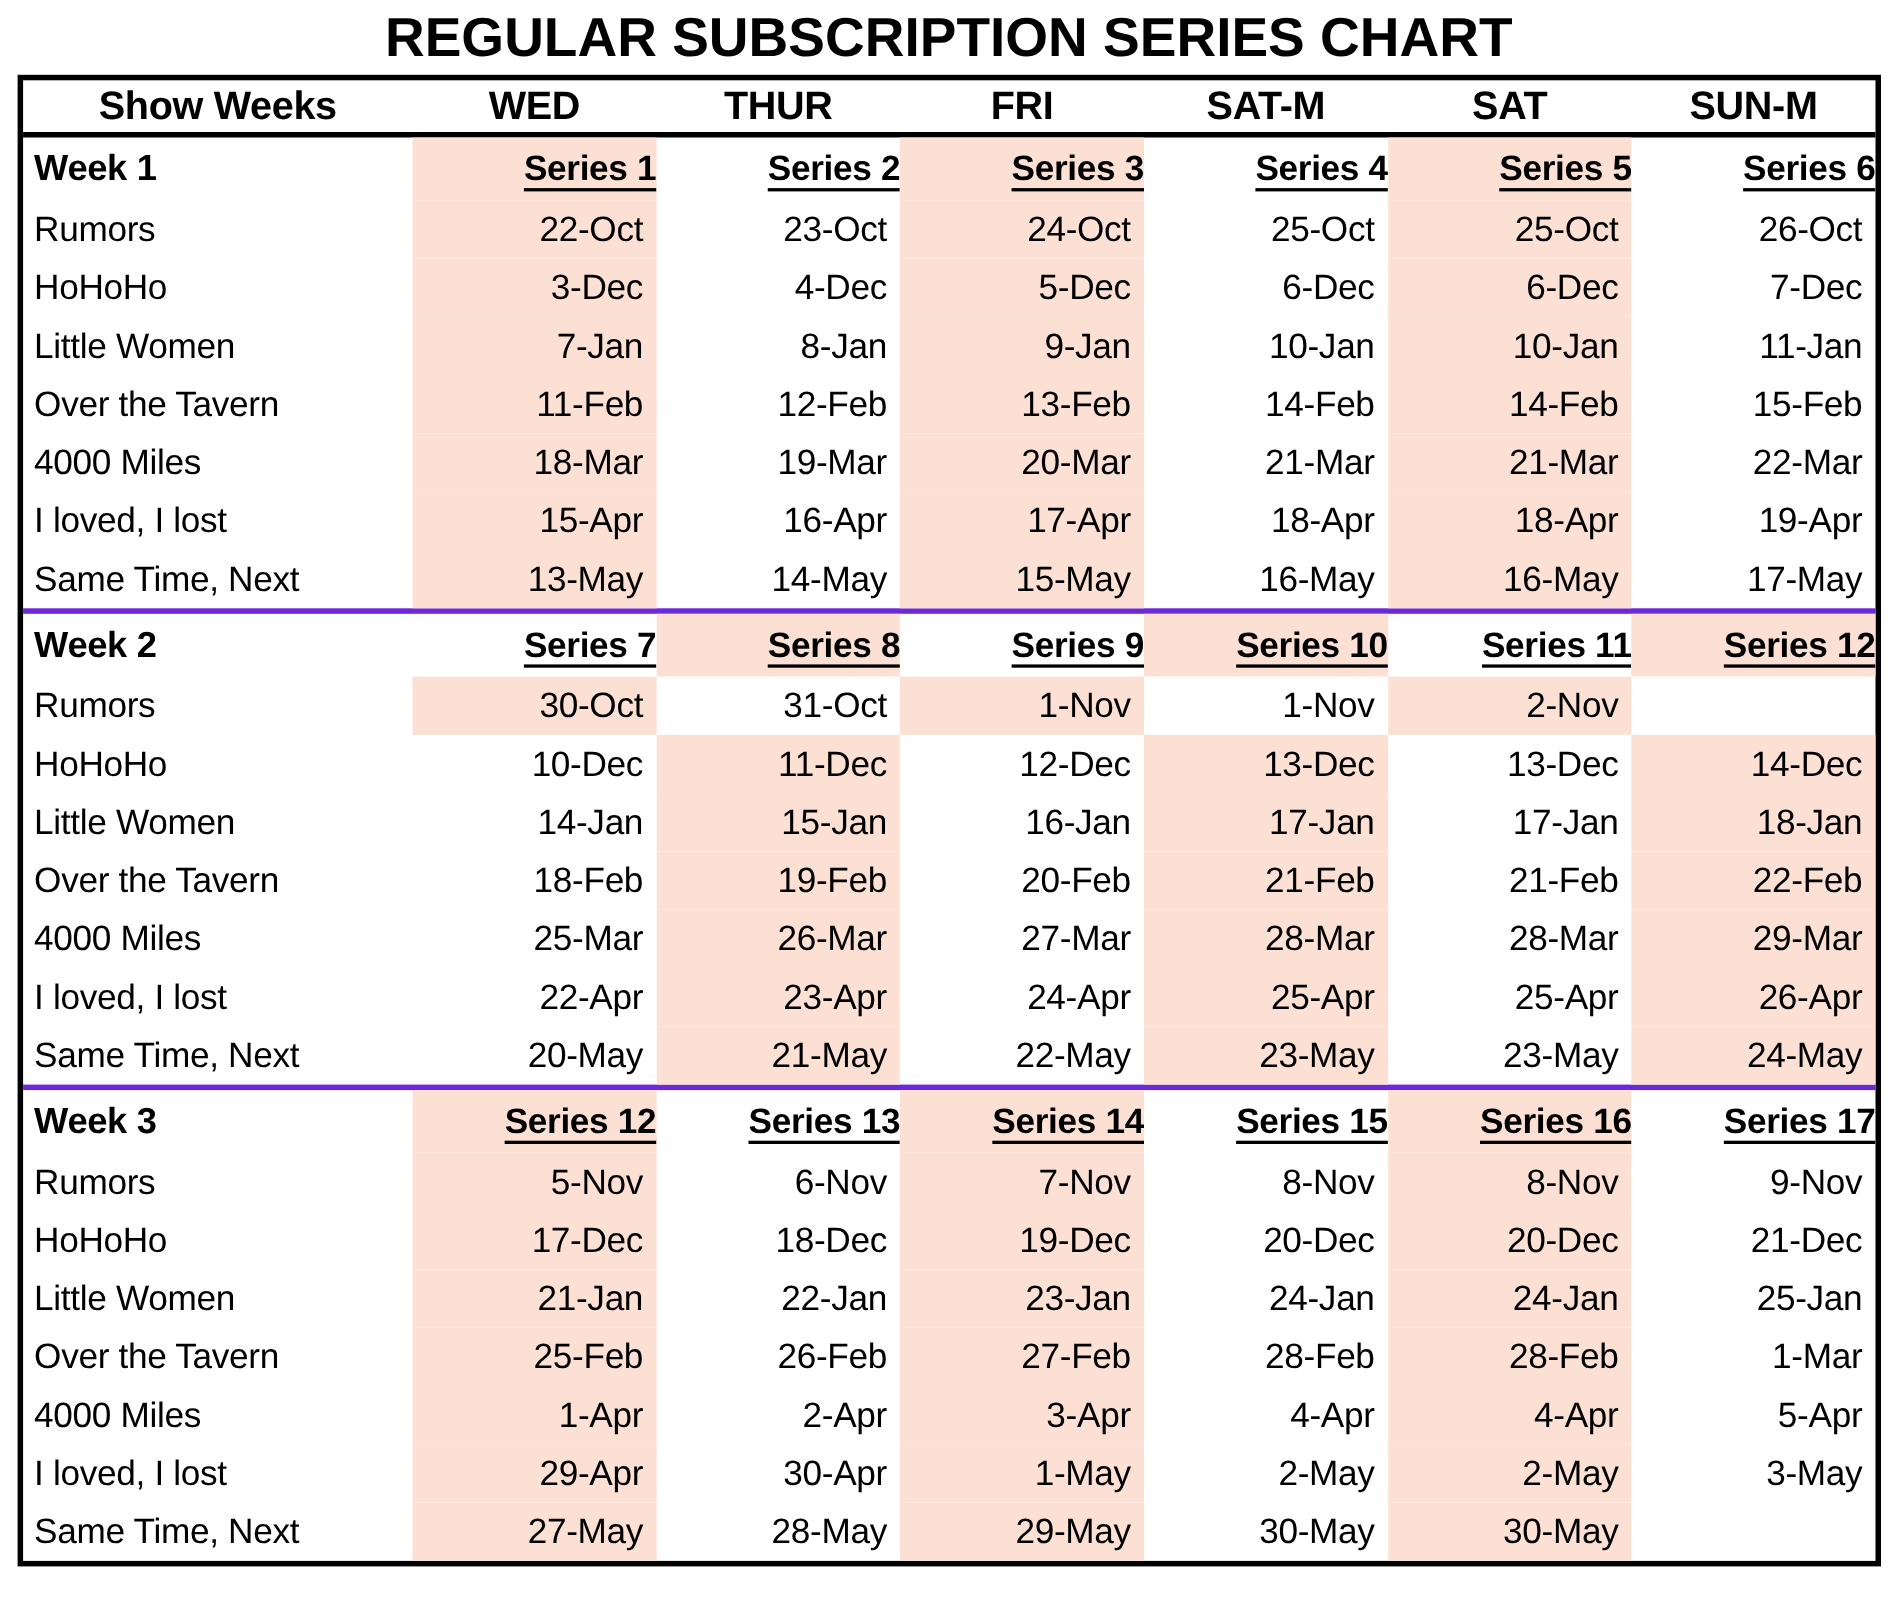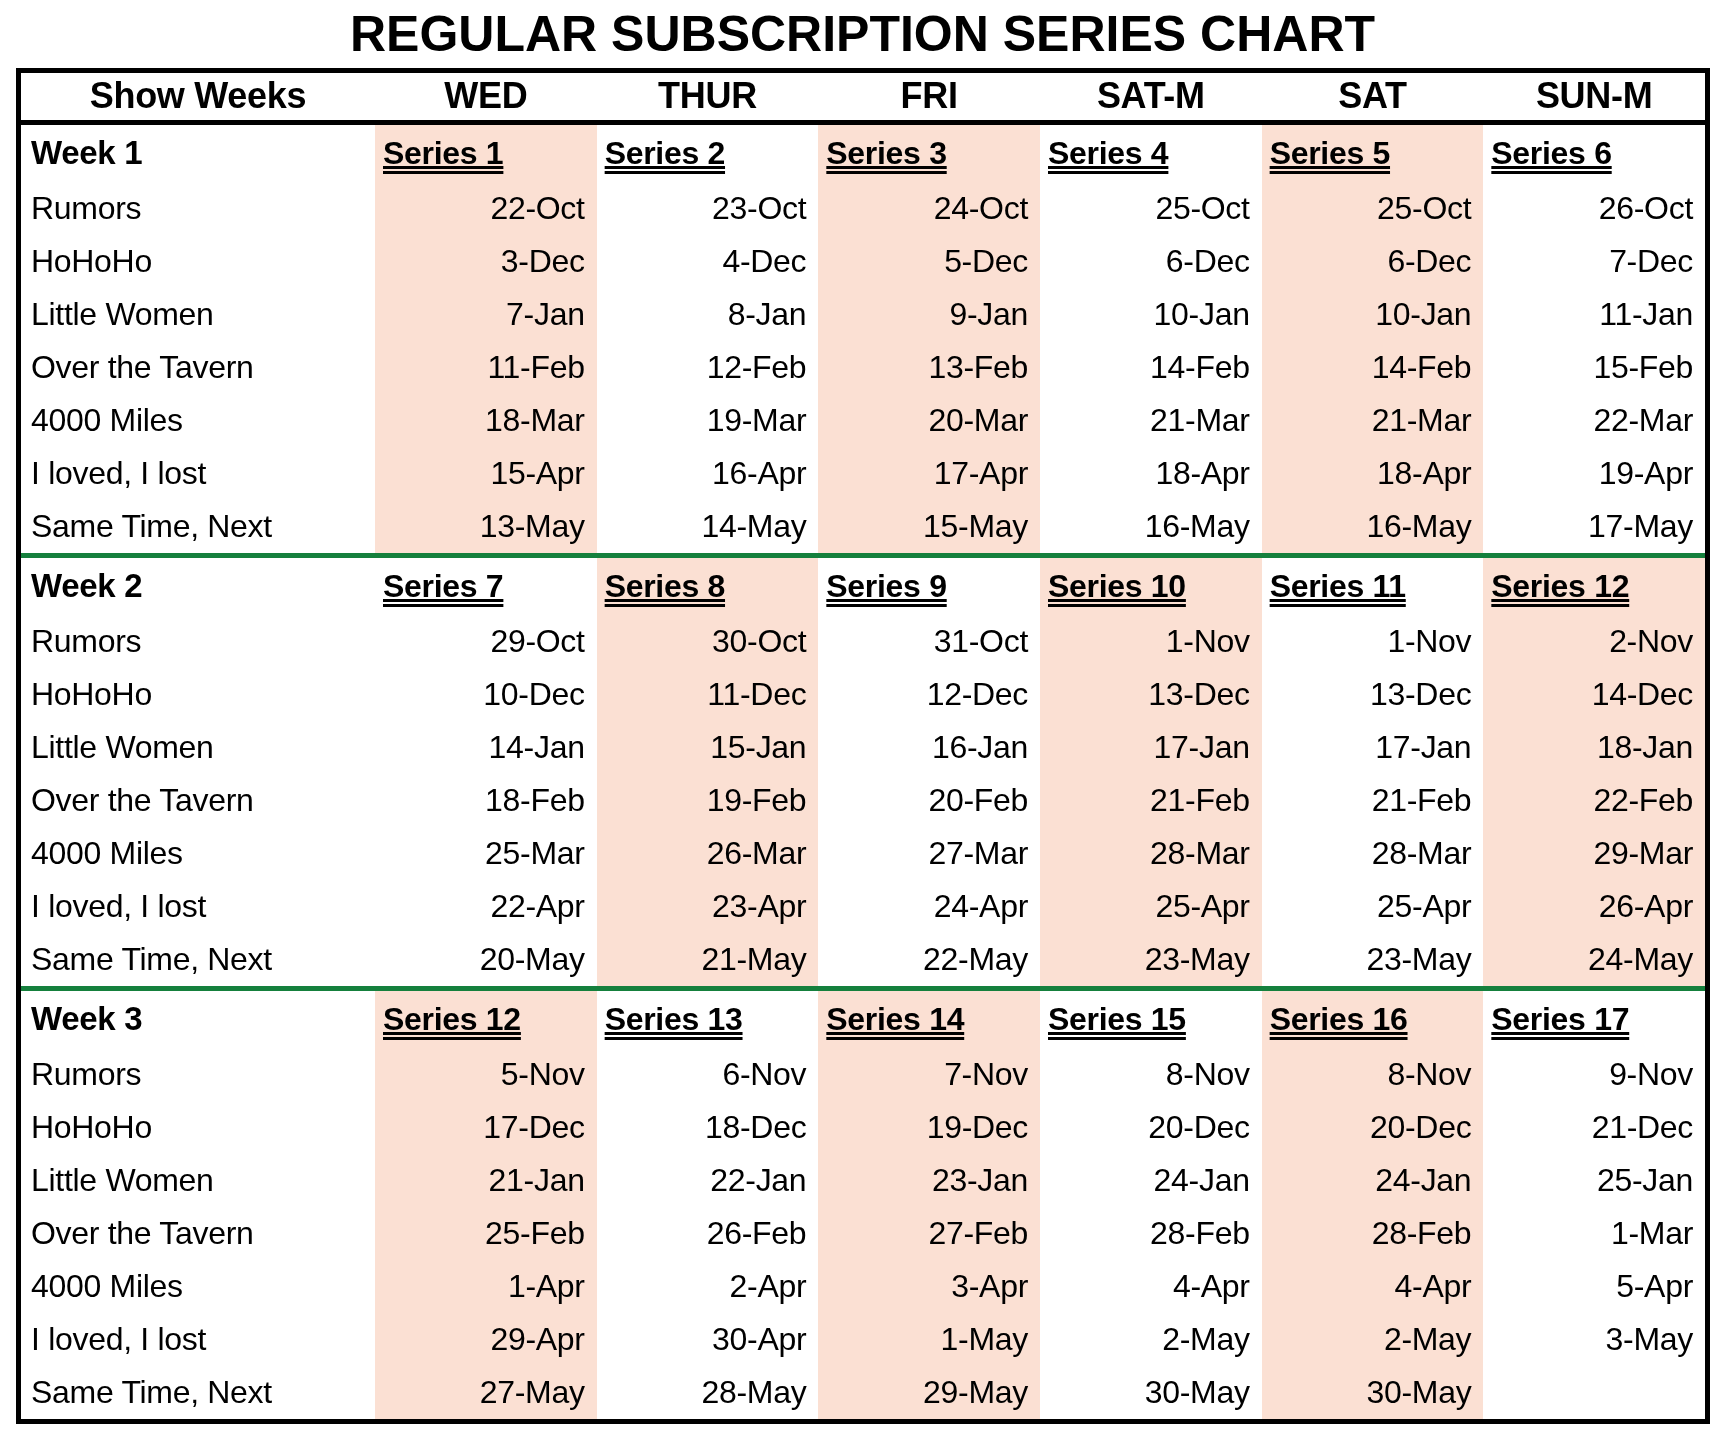--- a/index.html
+++ b/index.html
@@ -40,44 +40,43 @@
     height: 52px;
     border-bottom: 5px solid #000000;
     font-weight: bold;
     font-size: 36px;
   }
   .header-cell {
     text-align: center;
     letter-spacing: -0.3px;
   }
 
-  .week-block { border-bottom: 5px solid #15803d; }
+  .week-block { border-bottom: 5px solid #6d28d9; }
   .week-block:last-child { border-bottom: none; }
 
   .row { height: 53px; font-size: 32px; letter-spacing: -0.3px; }
   .row.series-row { height: 57px; }
 
   .cell {
     height: 100%;
     display: flex;
     align-items: center;
     overflow: hidden;
     white-space: nowrap;
   }
   .namecol { padding-left: 10px; justify-content: flex-start; }
   .datecol { padding-right: 12px; justify-content: flex-end; }
 
   .week-label { font-weight: bold; font-size: 33px; }
 
   .series-header {
     font-weight: bold;
-    justify-content: flex-start;
+    justify-content: flex-end;
     padding-left: 8px;
     padding-right: 0;
-    text-decoration: underline;
   }
   .series-underline {
     text-decoration: underline;
     text-decoration-thickness: 3px;
     text-underline-offset: 7px;
   }
 
   .hl { background: var(--hl, #FBE0D3); }
 </style>
 </head>
@@ -199,21 +198,20 @@
           </div>
           <div class="cell datecol series-header">
             <div class="series-underline">Series 11</div>
           </div>
           <div class="cell datecol series-header hl">
             <div class="series-underline">Series 12</div>
           </div>
         </div>
         <div class="grid-row row show-row">
           <div class="cell namecol show-name">Rumors</div>
-          <div class="cell datecol date-cell">29-Oct</div>
           <div class="cell datecol date-cell hl">30-Oct</div>
           <div class="cell datecol date-cell">31-Oct</div>
           <div class="cell datecol date-cell hl">1-Nov</div>
           <div class="cell datecol date-cell">1-Nov</div>
           <div class="cell datecol date-cell hl">2-Nov</div>
         </div>
         <div class="grid-row row show-row">
           <div class="cell namecol show-name">HoHoHo</div>
           <div class="cell datecol date-cell">10-Dec</div>
           <div class="cell datecol date-cell hl">11-Dec</div>

